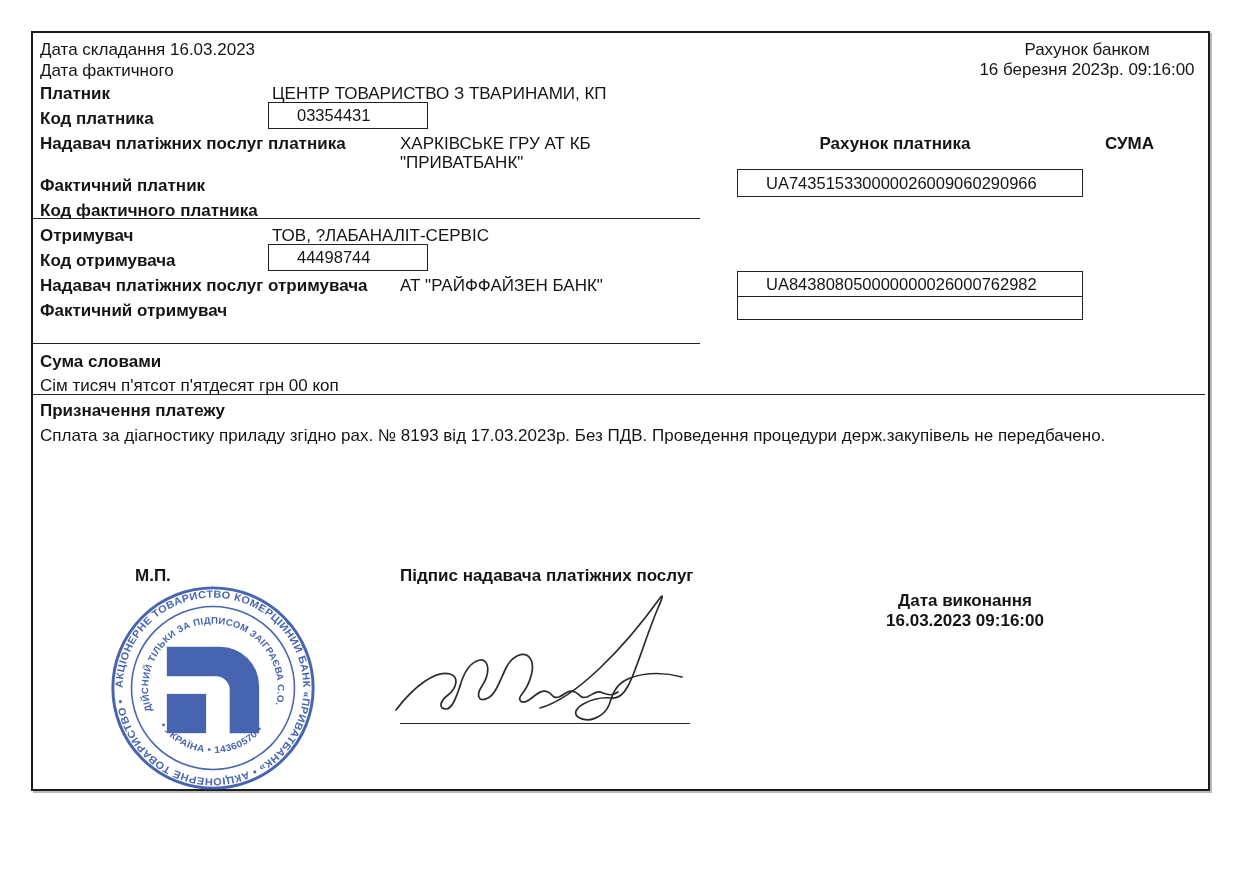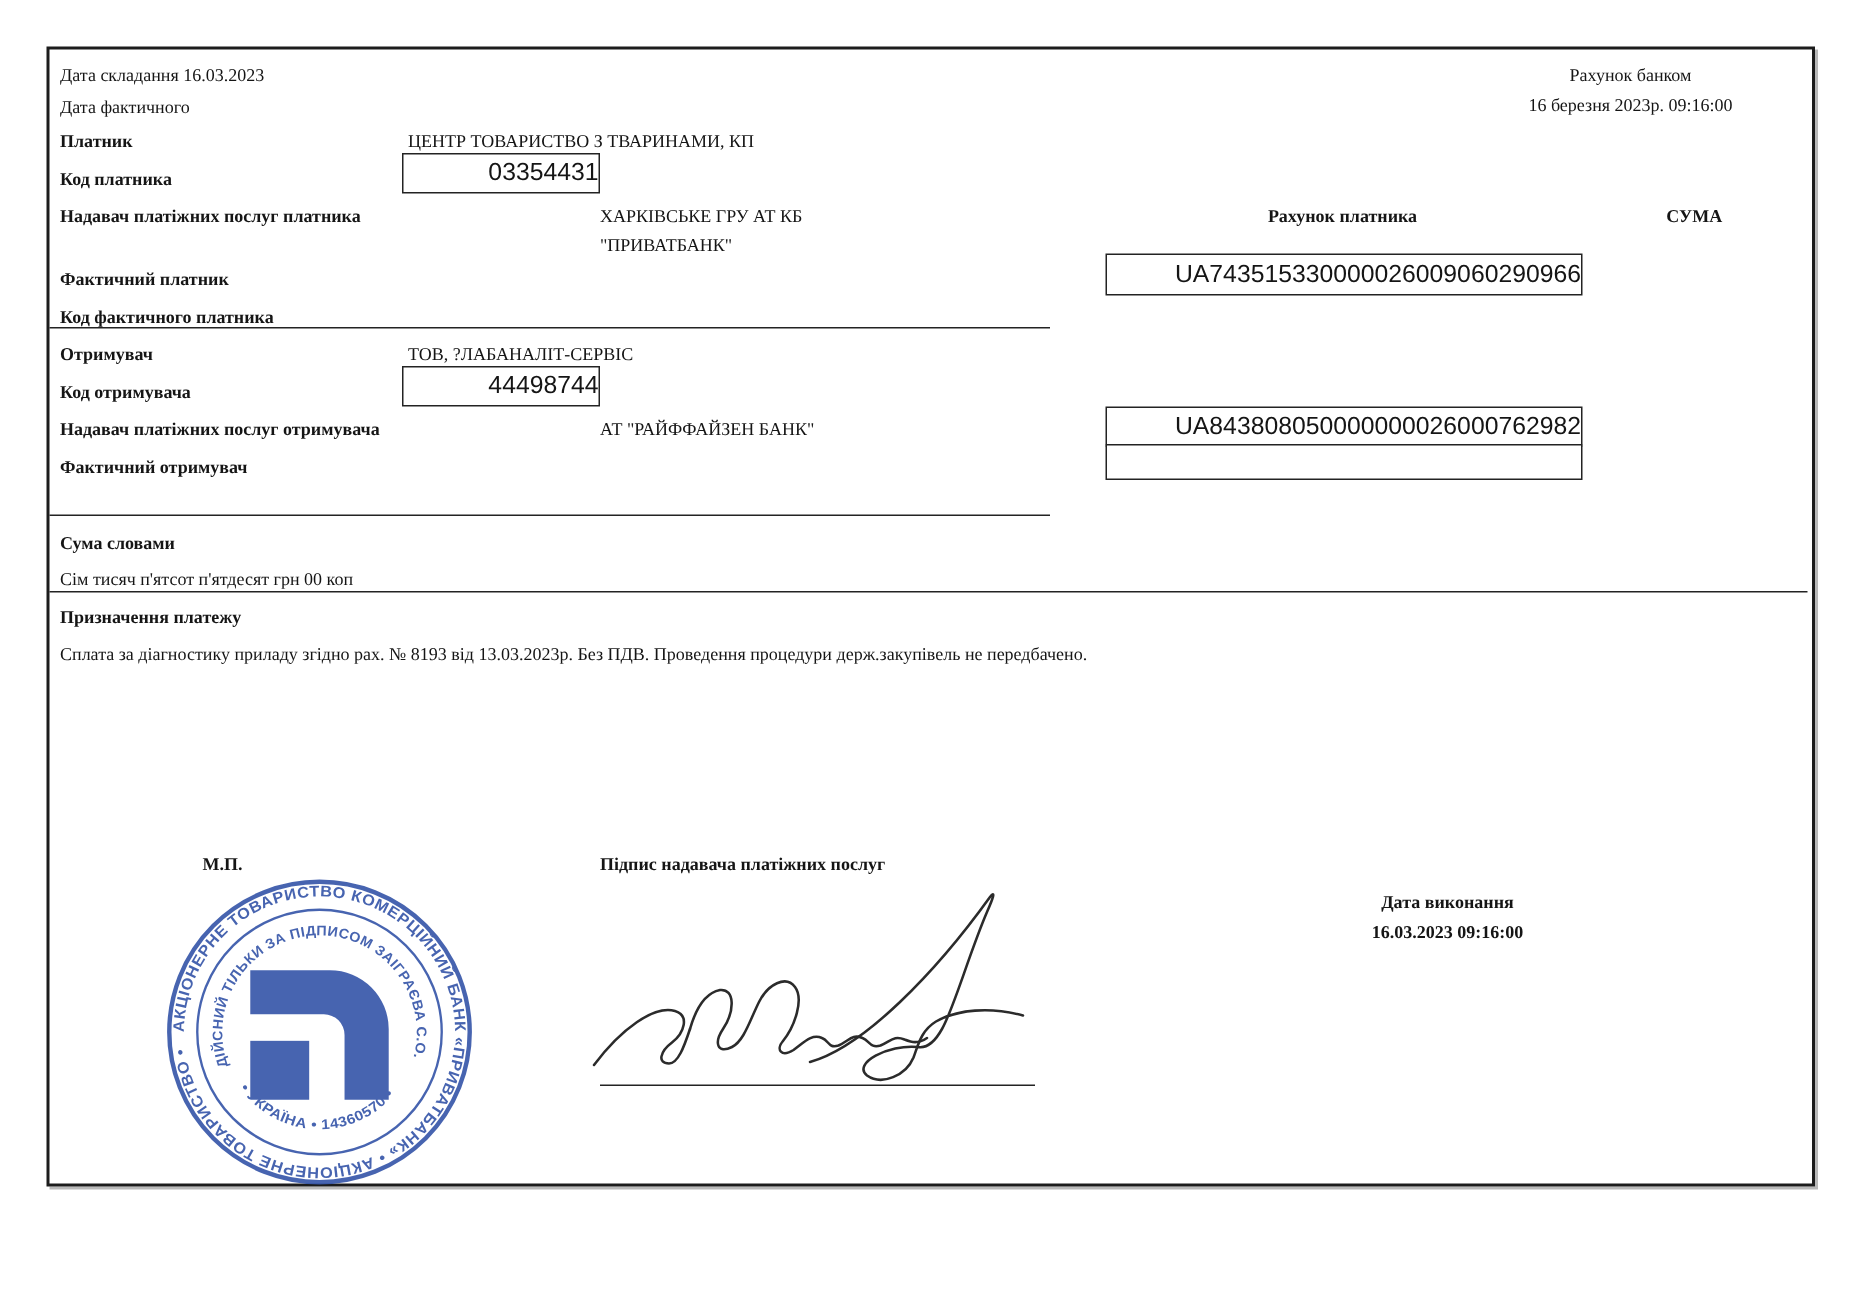--- a/index.html
+++ b/index.html
@@ -1,24 +1,24 @@
 <!DOCTYPE html>
 <html><head>
 <meta charset="utf-8">
 <style>
   html,body{margin:0;padding:0;background:#ffffff;}
   .page{position:relative;width:1240px;height:875px;background:#fff;
         font-family:"Liberation Sans",sans-serif;color:#151515;overflow:hidden;}
   .frame{position:absolute;left:31px;top:31px;width:1175px;height:756px;
          border:2px solid #1c1c1c;box-shadow:2px 2px 0 #b9b9b9;background:#fff;}
-  .t{position:absolute;font-size:12px;line-height:20px;white-space:nowrap;font-family:Liberation Serif, serif;}
+  .t{position:absolute;font-size:17px;line-height:20px;white-space:nowrap;}
   .b{font-weight:bold;}
   .ctr{text-align:center;}
   .box{position:absolute;border:1.5px solid #232323;display:flex;align-items:center;
-       justify-content:flex-end;font-size:16.5px;background:#fff;}
+       justify-content:flex-start;font-size:16.5px;background:#fff;padding-left:28px;}
   .hr{position:absolute;height:0;border-top:1.5px solid #232323;}
   .docnum{border-bottom:1.5px solid #232323;padding:0 6px;font-weight:normal;}
   .wrap{white-space:normal;}
 </style>
 </head>
 <body>
 
 <div class="page">
   <div class="frame"></div>
 
@@ -74,21 +74,21 @@
   <div class="t" style="left:400px;top:276px">АТ "РАЙФФАЙЗЕН БАНК"</div>
 
   <div class="t b" style="left:40px;top:301px">Фактичний отримувач</div>
   <div class="hr" style="left:33px;top:343px;width:667px"></div>
 
   <div class="t b" style="left:40px;top:352px">Сума словами</div>
   <div class="t" style="left:40px;top:376px">Сім тисяч п'ятсот п'ятдесят грн 00 коп</div>
   <div class="hr" style="left:33px;top:394px;width:1172px"></div>
 
   <div class="t b" style="left:40px;top:401px">Призначення платежу</div>
-  <div class="t wrap" style="left:40px;top:426px;width:1150px">Сплата за діагностику приладу згідно рах. № 8193 від 13.03.2023р. Без ПДВ. Проведення процедури держ.закупівель не передбачено.</div>
+  <div class="t wrap" style="left:40px;top:426px;width:1150px">Сплата за діагностику приладу згідно рах. № 8193 від 17.03.2023р. Без ПДВ. Проведення процедури держ.закупівель не передбачено.</div>
 
   <div class="t b" style="left:135px;top:566px">М.П.</div>
   <div class="t b" style="left:400px;top:566px">Підпис надавача платіжних послуг</div>
 
   <div class="t b ctr" style="left:845px;top:591px;width:240px">
     <div>Дата виконання</div>
     <div>16.03.2023 09:16:00</div>
   </div>
 
   <svg style="position:absolute;left:104px;top:580px" width="218" height="216" viewBox="0 0 220 220" opacity="0.9">

